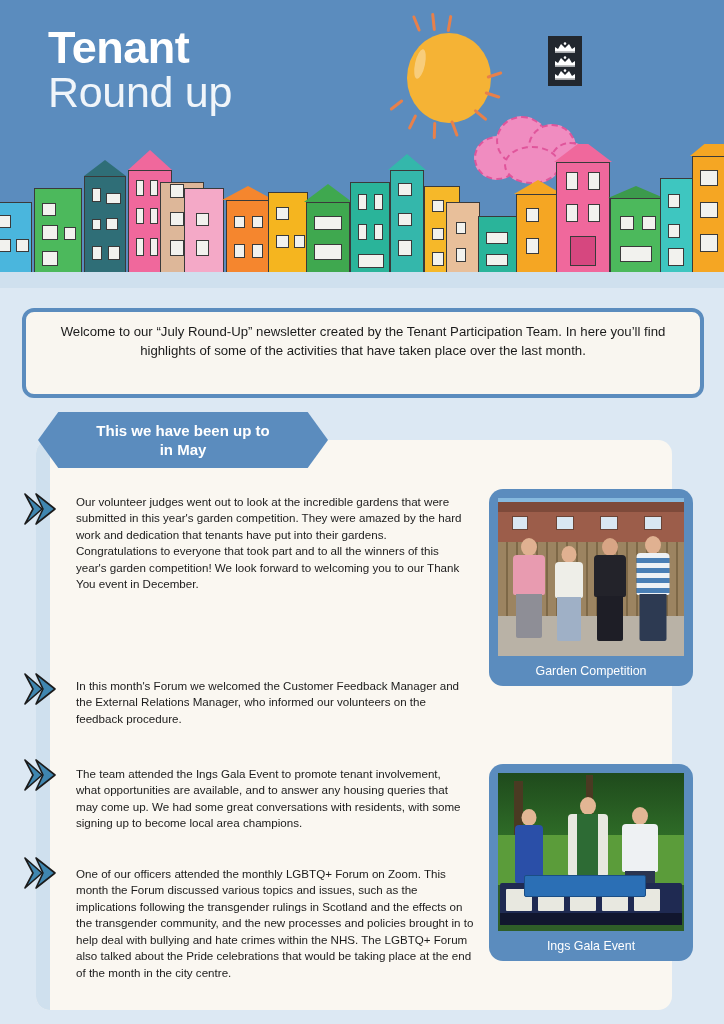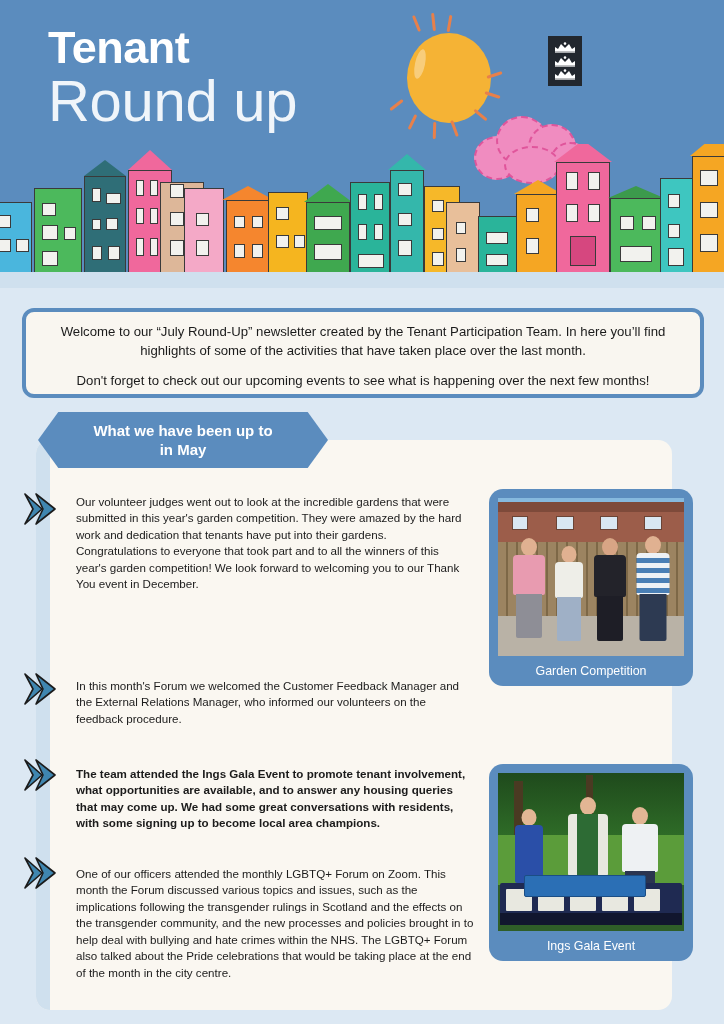--- a/index.html
+++ b/index.html
@@ -15,21 +15,21 @@
   .header {
     position: absolute; left: 0; top: 0; width: 724px; height: 288px;
     background: #5b8cbe; overflow: hidden;
   }
   .title-block { position: absolute; left: 48px; top: 26px; z-index: 6; }
   .title-1, .title-2 {
     font-size: 45px; font-weight: bold; color: #ffffff;
     line-height: 0.98; letter-spacing: -0.5px;
   }
   .title-3 {
-    font-size: 58px; font-weight: normal; color: #f0f5fa;
+    font-size: 43px; font-weight: normal; color: #f0f5fa;
     line-height: 1.02; letter-spacing: -0.3px; margin-top: 1px;
   }
 
   
   .sun-wrap { position: absolute; left: 385px; top: 15px; width: 130px; height: 130px; z-index: 3; }
   .sun {
     position: absolute; left: 22px; top: 18px; width: 84px; height: 90px;
     background: #f5b335; border-radius: 50%;
   }
   .sun::after {
@@ -311,28 +311,27 @@
             <path d="M2 9 L2 5 L5 7 L8 2 L12 6 L16 2 L19 7 L22 5 L22 9 Z" fill="#fff"></path>
             <circle cx="12" cy="1.6" r="1.3" fill="#fff"></circle>
             <rect x="2" y="9.3" width="20" height="1.3" fill="#fff"></rect>
           </svg>
       </div>
     </div>
   </div>
 
   <div class="welcome">
     <p>Welcome to our “July Round-Up” newsletter created by the Tenant Participation Team. In here you’ll find highlights of some of the activities that have taken place over the last month.</p>
-    <p class="second">Don't forget to check out our upcoming events to see what is happening over the next few months!</p>
   </div>
 
   <div class="panel"></div>
   <div class="side-strip"></div>
 
   <div class="banner">
-    <span>What we have been up to</span>
+    <span>This we have been up to</span>
     <span>in May</span>
   </div>
 
   <div class="item" style="left:22px; top:492px; width:440px;">
     <div class="arrow">
       <svg width="42" height="34" viewBox="0 0 42 34">
         <path d="M3 2 L20 17 L3 32 L11 17 Z" fill="#3f86b0" stroke="#1b1b1b" stroke-width="1.6" stroke-linejoin="round"></path>
         <path d="M14 2 L33 17 L14 32 L21 17 Z" fill="#3f86b0" stroke="#1b1b1b" stroke-width="1.6" stroke-linejoin="round"></path>
       </svg>
     </div>
@@ -353,21 +352,21 @@
     </div>
   </div>
 
   <div class="item" style="left:22px; top:758px; width:440px;">
     <div class="arrow">
       <svg width="42" height="34" viewBox="0 0 42 34">
         <path d="M3 2 L20 17 L3 32 L11 17 Z" fill="#3f86b0" stroke="#1b1b1b" stroke-width="1.6" stroke-linejoin="round"></path>
         <path d="M14 2 L33 17 L14 32 L21 17 Z" fill="#3f86b0" stroke="#1b1b1b" stroke-width="1.6" stroke-linejoin="round"></path>
       </svg>
     </div>
-    <div class="item-text" style="width:392px; top:8px;font-weight:bold;">
+    <div class="item-text" style="width:392px; top:8px;">
       <span>The team attended the Ings Gala Event to promote tenant involvement, what opportunities are available, and to answer any housing queries that may come up. We had some great conversations with residents, with some signing up to become local area champions.</span>
     </div>
   </div>
 
   <div class="item" style="left:22px; top:856px; width:460px;">
     <div class="arrow">
       <svg width="42" height="34" viewBox="0 0 42 34">
         <path d="M3 2 L20 17 L3 32 L11 17 Z" fill="#3f86b0" stroke="#1b1b1b" stroke-width="1.6" stroke-linejoin="round"></path>
         <path d="M14 2 L33 17 L14 32 L21 17 Z" fill="#3f86b0" stroke="#1b1b1b" stroke-width="1.6" stroke-linejoin="round"></path>
       </svg>

